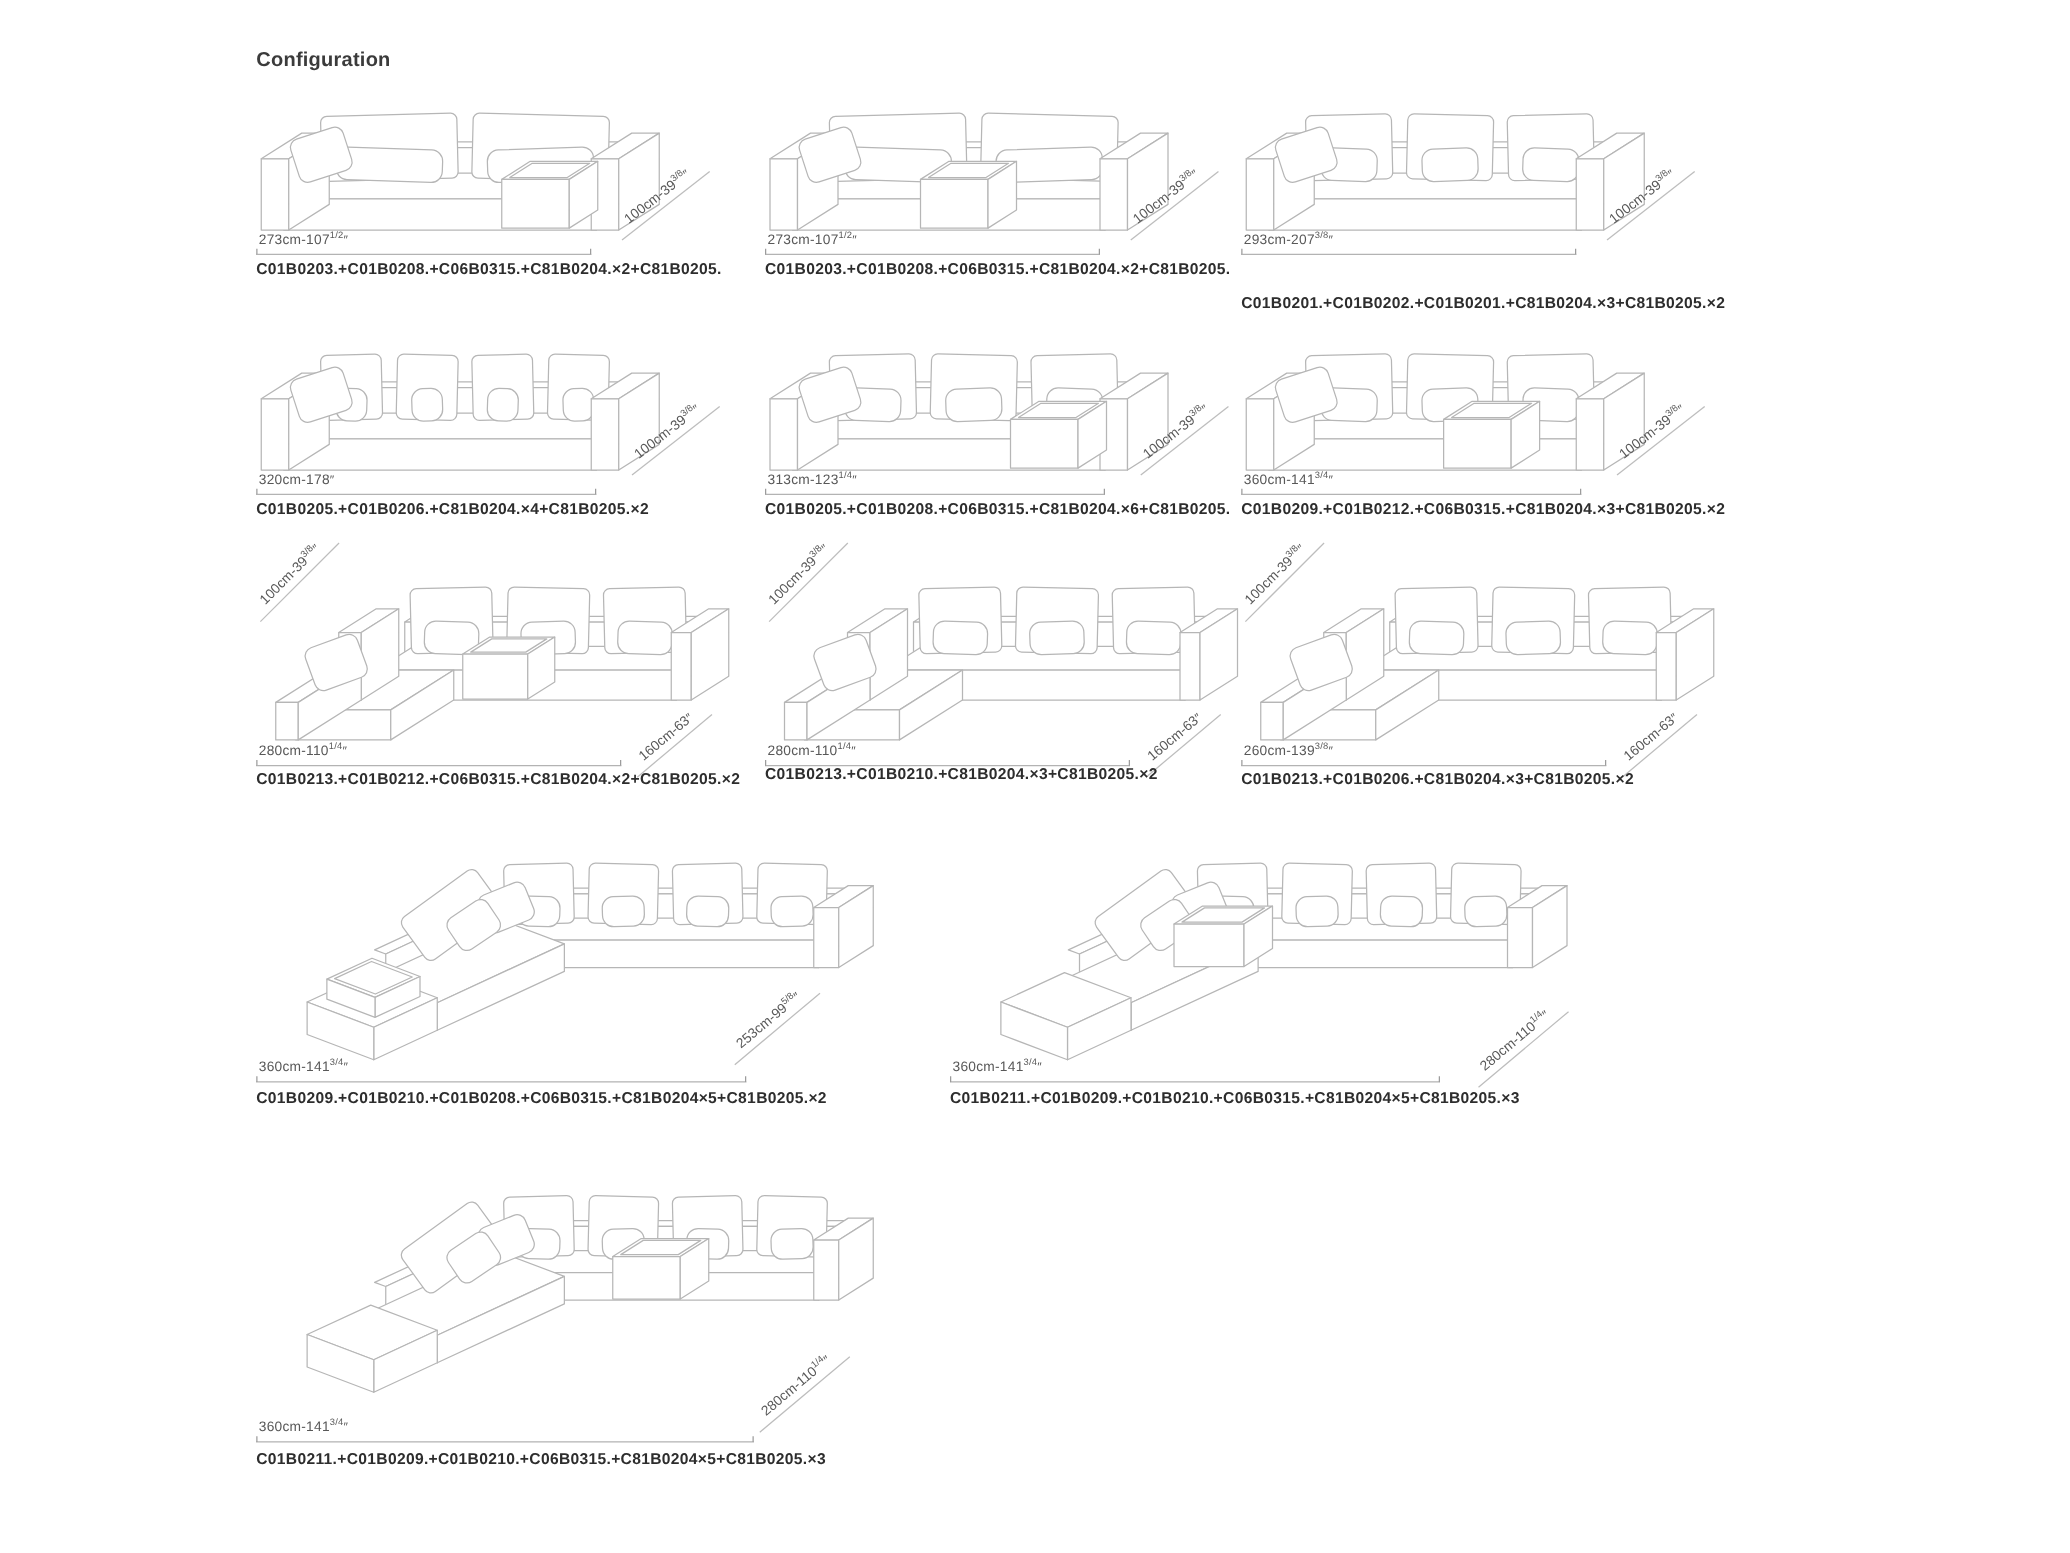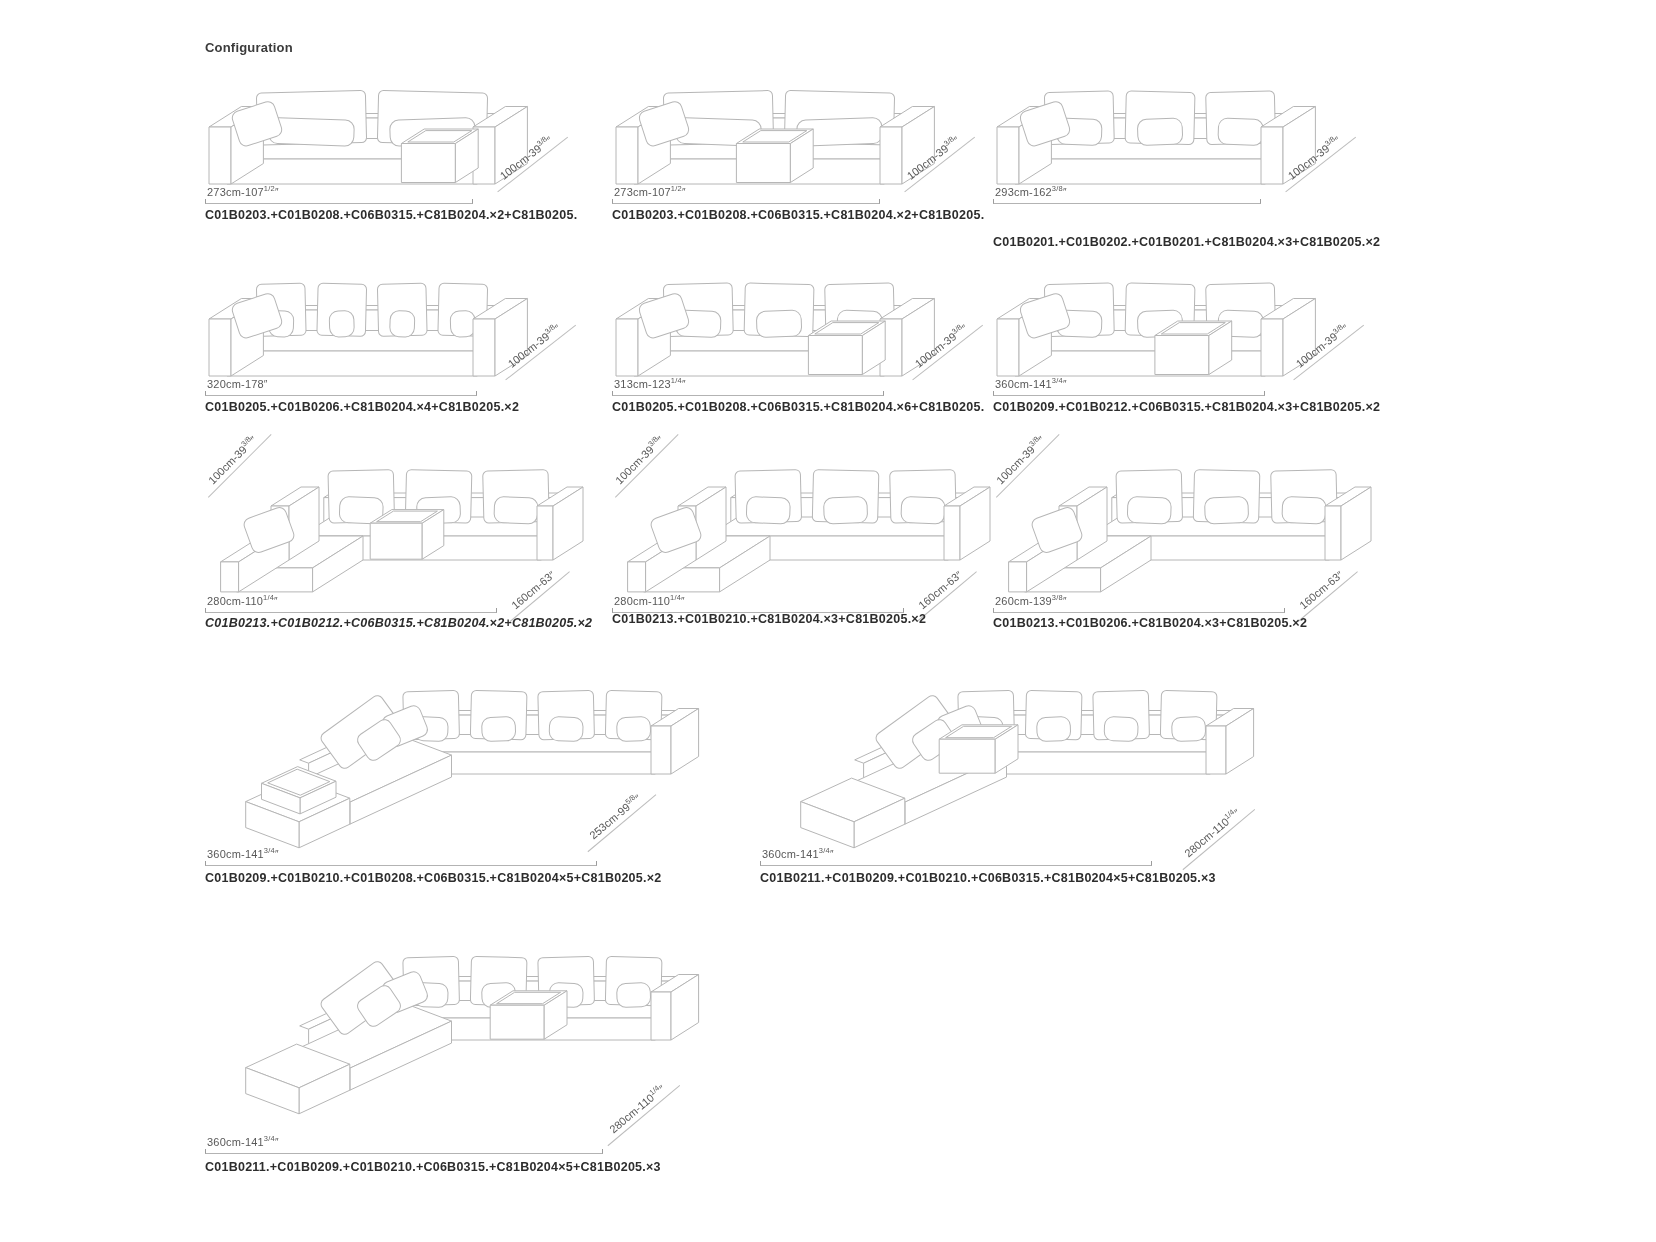--- a/index.html
+++ b/index.html
@@ -1,18 +1,18 @@
 <!DOCTYPE html>
 <html><head>
 <meta charset="utf-8">
 <style>
   html,body{margin:0;padding:0;background:#fff;}
   #stage{position:relative;width:1656px;height:1242px;background:#fff;overflow:hidden;
          font-family:"Liberation Sans",sans-serif;}
-  .title{position:absolute;left:205px;top:40px;font-size:13px;font-weight:bold;color:#3b3b3b;letter-spacing:.2px;}
+  .title{position:absolute;left:205px;top:40px;font-size:16px;font-weight:bold;color:#3b3b3b;letter-spacing:.2px;}
   .card{position:absolute;}
   .drawing{position:absolute;left:0;top:0;}
   .drawing svg{display:block;}
   .wdim{position:absolute;left:2px;font-size:11px;color:#585858;white-space:nowrap;letter-spacing:.2px;}
   .wline{position:absolute;left:0;height:5px;border-bottom:1px solid #b3b3b3;
          border-left:1px solid #9c9c9c;border-right:1px solid #9c9c9c;box-sizing:border-box;}
   .code{position:absolute;left:0;font-size:12.5px;font-weight:bold;color:#2d2d2d;
         white-space:nowrap;letter-spacing:.25px;}
   .diag{position:absolute;transform-origin:0 50%;font-size:11px;color:#585858;white-space:nowrap;}
   .diag .dtxt{display:inline-block;padding:0 14px 1px 12px;}
@@ -109,21 +109,21 @@
               <polygon points="4.0,126.0 26.0,126.0 26.0,69.0 4.0,69.0"></polygon>
               <polygon points="26.0,126.0 58.4,105.5 58.4,48.5 26.0,69.0"></polygon>
               <polygon points="268.0,69.0 290.0,69.0 322.4,48.5 300.4,48.5"></polygon>
               <polygon points="268.0,126.0 290.0,126.0 290.0,69.0 268.0,69.0"></polygon>
               <polygon points="290.0,126.0 322.4,105.5 322.4,48.5 290.0,69.0"></polygon>
               <rect x="30.0" y="47.8" width="44" height="36" rx="7" transform="rotate(-18 52.0 65.8)"></rect>
             </g>
           </svg>
         </div>
         <div class="diag" style="left:288px;top:120px;transform:rotate(-38deg);"><span class="dtxt"><span>100cm-39</span><sup class="fr">3/8</sup><span class="qm">″</span></span><div class="dline"></div></div>
-        <div class="wdim" style="top:128px;"><span>293cm-162</span><sup class="fr">3/8</sup><span class="qm">″</span></div>
+        <div class="wdim" style="top:128px;"><span>293cm-207</span><sup class="fr">3/8</sup><span class="qm">″</span></div>
         <div class="wline" style="top:141px;width:268px;"></div>
         <div class="code" style="top:150px;margin-top:27px;">C01B0201.+C01B0202.+C01B0201.+C81B0204.×3+C81B0205.×2</div>
       </div>
       <div class="card" style="left: 205px; top: 250px; width: 360px;">
         <div class="drawing">
           <svg width="340" height="150" viewBox="0 0 340 150">
             <g fill="#ffffff" stroke="#b6b6b6" stroke-width="1" stroke-linejoin="round">
               <polygon points="47.2,60.0 297.2,60.0 304.4,55.5 54.4,55.5"></polygon>
               <polygon points="47.2,110.0 297.2,110.0 297.2,60.0 47.2,60.0"></polygon>
               <polygon points="22.0,101.0 272.0,101.0 304.4,80.5 54.4,80.5"></polygon>
@@ -252,21 +252,21 @@
               <polygon points="165.2,119.2 217.2,119.2 217.2,83.2 165.2,83.2"></polygon>
               <polygon points="217.2,119.2 238.8,105.6 238.8,69.6 217.2,83.2"></polygon>
               <polygon points="171.6,81.7 215.6,81.7 232.4,71.1 188.4,71.1"></polygon>
             </g>
           </svg>
         </div>
         <div class="diag" style="left:-2px;top:44px;transform:rotate(-45deg);"><span class="dtxt"><span>100cm-39</span><sup class="fr">3/8</sup><span class="qm">″</span></span><div class="dline"></div></div>
         <div class="diag" style="left:300px;top:168px;transform:rotate(-40deg);"><span class="dtxt"><span>160cm-63</span><sup class="fr"></sup><span class="qm">″</span></span><div class="dline"></div></div>
         <div class="wdim" style="top:155px;"><span>280cm-110</span><sup class="fr">1/4</sup><span class="qm">″</span></div>
         <div class="wline" style="top:168px;width:292px;"></div>
-        <div class="code" style="top:176px;font-style:italic;">C01B0213.+C01B0212.+C06B0315.+C81B0204.×2+C81B0205.×2</div>
+        <div class="code" style="top:176px;">C01B0213.+C01B0212.+C06B0315.+C81B0204.×2+C81B0205.×2</div>
       </div>
       <div class="card" style="left: 612px; top: 440px; width: 430px;">
         <div class="drawing">
           <svg width="380" height="180" viewBox="0 0 380 180">
             <g fill="#ffffff" stroke="#b6b6b6" stroke-width="1" stroke-linejoin="round">
               <polygon points="118.8,57.6 358.8,57.6 366.0,53.0 126.0,53.0"></polygon>
               <polygon points="118.8,105.6 358.8,105.6 358.8,57.6 118.8,57.6"></polygon>
               <polygon points="96.0,96.0 336.0,96.0 366.0,77.0 126.0,77.0"></polygon>
               <polygon points="96.0,120.0 336.0,120.0 336.0,96.0 96.0,96.0"></polygon>
               <polygon points="336.0,120.0 366.0,101.0 366.0,77.0 336.0,96.0"></polygon>

